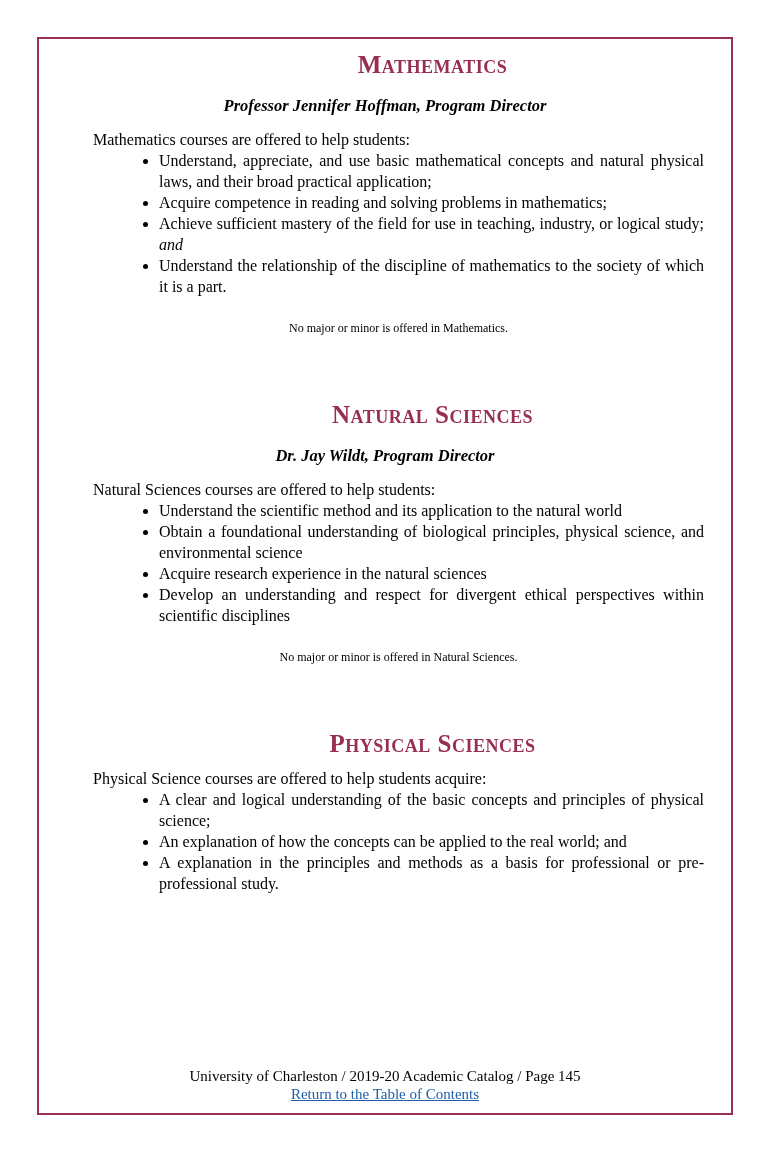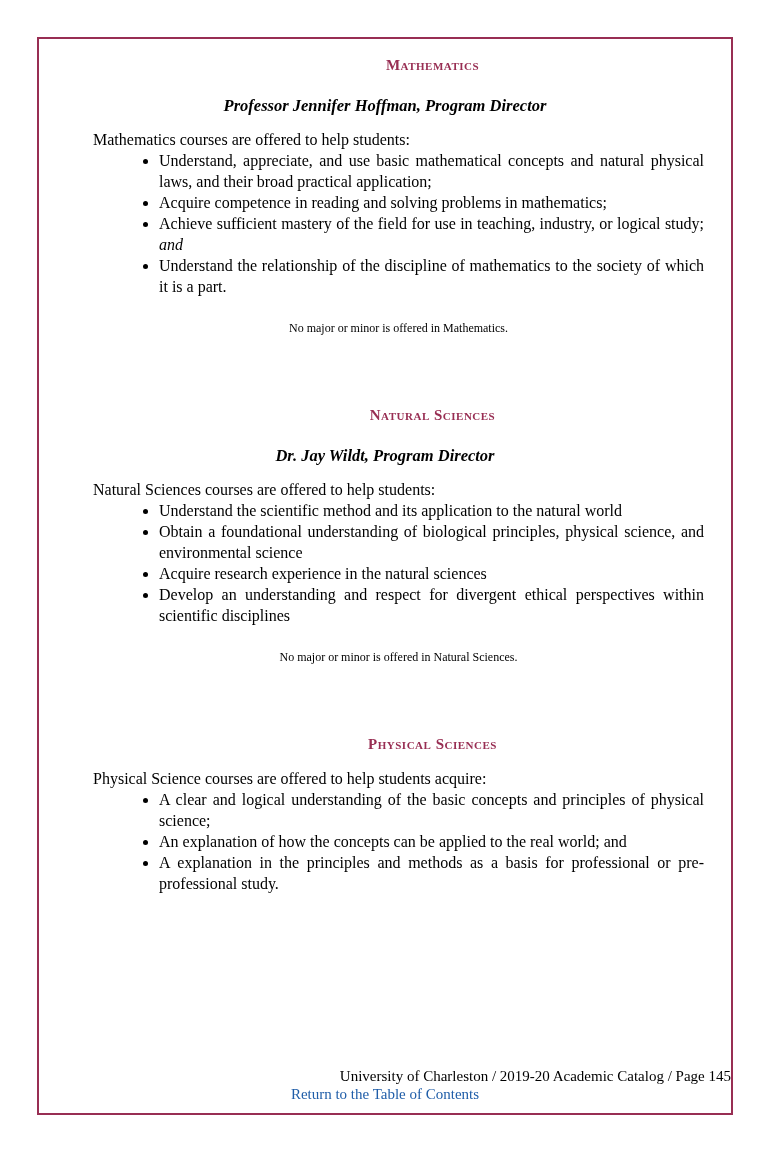--- a/index.html
+++ b/index.html
@@ -37,21 +37,21 @@
     margin-left: -54px;
     margin-right: -27px;
     text-align: center;
   }
   .section-title {
     margin-top: 0;
     margin-bottom: 0;
     color: var(--accent);
     font-weight: bold;
     font-variant: small-caps;
-    font-size: 15px;
+    font-size: 25px;
     line-height: 24px;
     letter-spacing: 0.5px;
     margin-left: 41px;
   }
   .section + .section {
     margin-top: 64px;
   }
   .director {
     margin: 18px -27px 0 -54px;
     font-weight: bold;
@@ -89,24 +89,24 @@
     position: absolute;
     left: 0;
     right: 0;
     bottom: 10px;
     text-align: center;
     font-size: 15px;
     line-height: 18px;
   }
   .footer-info {
     display: block;
-    text-align: right;
   }
   .toc-link {
     color: var(--link);
+    text-decoration: underline;
     cursor: pointer;
   }
 </style>
 </head>
 <body>
 
 <div class="page">
 
   <div class="section">
     <h1 class="section-title centered">Mathematics</h1>

